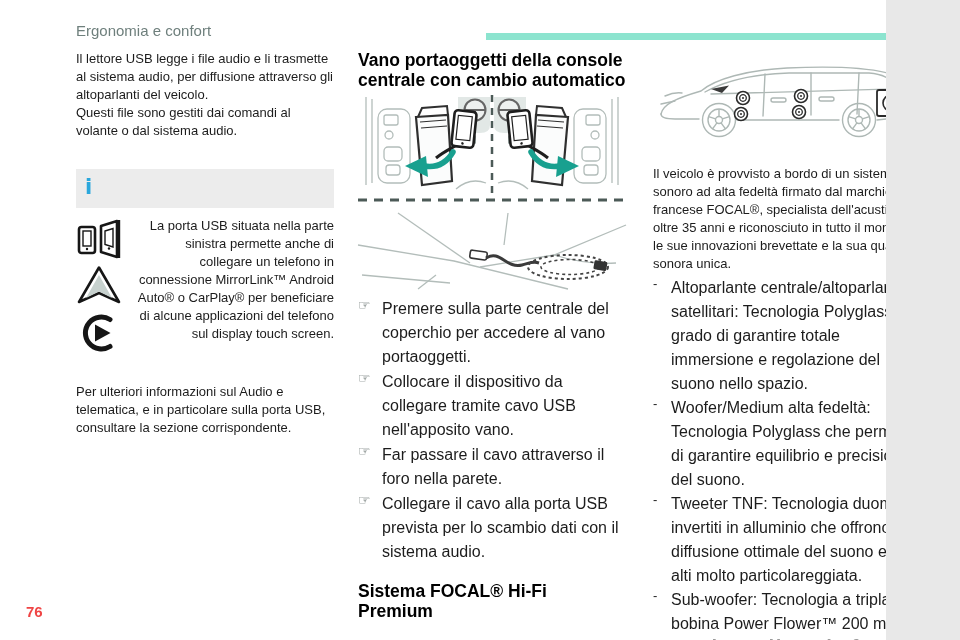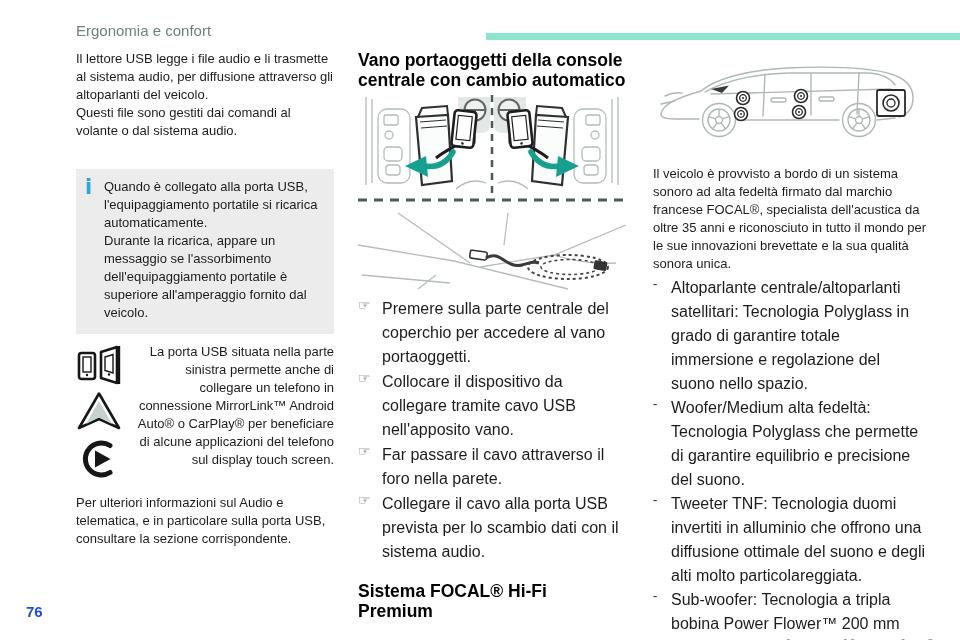--- a/index.html
+++ b/index.html
@@ -1,17 +1,17 @@
 <!DOCTYPE html>
 <html><head>
 <meta charset="utf-8">
 <style>
   html,body{margin:0;padding:0;background:#e8e8e8;}
-  .page{position:relative;width:960px;height:640px;background:#ffffff;overflow:hidden;
-        font-family:"Liberation Sans",sans-serif;color:#1c1c1c;}
+  .page{position:relative;width:843px;height:640px;background:#ffffff;overflow:hidden;
+        font-family:"Liberation Sans",sans-serif;color:#1c1c1c;padding-left:43px;}
   .hdr{position:absolute;left:76px;top:22px;font-size:15px;color:#6e7f7c;}
   .accent-bar{position:absolute;left:486px;top:33px;width:474px;height:7px;background:#8ce4cf;}
   .body-txt{font-size:13px;line-height:18px;white-space:pre-line;}
   .col-left{position:absolute;left:76px;top:50px;width:258px;}
   .col-mid{position:absolute;left:358px;top:50px;width:268px;}
   .col-right{position:absolute;left:645px;top:52px;width:274px;margin-left:8px;}
   h2{font-size:17.5px;line-height:20px;margin:0;color:#000;font-weight:bold;white-space:pre-line;}
   .infobox{margin-top:29px;background:#ececec;padding:9px 10px 12px 9px;display:flex;gap:7px;}
   .i-icon{color:#2aa7dc;font-weight:bold;font-size:21px;line-height:18px;width:12px;flex:none;
           font-family:"DejaVu Sans",sans-serif;}
@@ -19,21 +19,21 @@
   .iconcol{width:46px;flex:none;display:flex;flex-direction:column;align-items:center;gap:7px;padding-top:2px;}
   .iconcol svg{display:block;}
   .steps{margin-top:4px;}
   .step{display:flex;margin-bottom:1px;}
   .hand{width:24px;flex:none;color:#55605d;font-size:14px;line-height:16.5px;
         font-family:"DejaVu Sans",sans-serif;}
   .step .t,.feat .t{flex:1;font-size:16px;line-height:24px;}
   .feats{margin-top:3px;}
   .feat{display:flex;}
   .dash{width:18px;flex:none;font-size:13px;line-height:16.5px;}
-  .pagenum{position:absolute;left:26px;top:603px;font-size:15px;font-weight:bold;color:#1d4ed8;}
+  .pagenum{position:absolute;left:26px;top:603px;font-size:15px;font-weight:bold;color:#ef4444;}
   .watermark{position:absolute;right:10px;top:596px;font-size:30px;color:#9b9b9b;letter-spacing:.5px;margin-top:38px;}
   .lg{stroke:#b3bdba;fill:none;stroke-width:1.3px;}
   .car{stroke:#aeb8b5;fill:none;stroke-width:1.4px;stroke-linejoin:round;stroke-linecap:round;}
   svg{overflow:visible;}
 </style>
 </head>
 <body>
 
 <svg width="0" height="0" style="position:absolute" aria-hidden="true">
   <defs>
@@ -85,22 +85,20 @@
 
   <div class="hdr">Ergonomia e confort</div>
   <div class="accent-bar"></div>
 
   <div class="col-left">
     <div class="body-txt">Il lettore USB legge i file audio e li trasmette al sistema audio, per diffusione attraverso gli altoparlanti del veicolo.
 Questi file sono gestiti dai comandi al volante o dal sistema audio.</div>
 
     <div class="infobox">
       <div class="i-icon">i</div>
-      <div class="body-txt">Quando è collegato alla porta USB, l'equipaggiamento portatile si ricarica automaticamente.
-Durante la ricarica, appare un messaggio se l'assorbimento dell'equipaggiamento portatile è superiore all'amperaggio fornito dal veicolo.</div>
     </div>
 
     <div class="iconrow">
       <div class="iconcol">
         <svg width="44" height="40" viewBox="0 0 44 40">
           <rect x="2" y="8" width="16" height="26" rx="2.5" fill="#fff" stroke="#161616" stroke-width="2.6"></rect>
           <rect x="6" y="12" width="8" height="15" fill="none" stroke="#161616" stroke-width="1.4"></rect>
           <circle cx="10" cy="30" r="1.2" fill="#161616"></circle>
           <path d="M42,1 L42,39" stroke="#161616" stroke-width="2.4"></path>
           <path d="M24,7 L40,2 L40,38 L24,33 Z" fill="#fff" stroke="#161616" stroke-width="2.6" stroke-linejoin="round"></path>
@@ -112,21 +110,21 @@
           <path d="M22,9 L35,32 L22,25.5 L9,32 Z" fill="#c7d1ce"></path>
         </svg>
         <svg width="44" height="44" viewBox="0 0 44 44">
           <path d="M33,8.5 A16,16 0 1 0 33,35.5" fill="none" stroke="#161616" stroke-width="5" stroke-linecap="round"></path>
           <polygon points="18,13.5 33.5,22 18,30.5" fill="#161616"></polygon>
         </svg>
       </div>
       <div class="body-txt" style="flex:1">La porta USB situata nella parte sinistra permette anche di collegare un telefono in connessione MirrorLink™ Android Auto® o CarPlay® per beneficiare di alcune applicazioni del telefono sul display touch screen.</div>
     </div>
 
-    <div class="body-txt" style="margin-top:13px">Per ulteriori informazioni sul Audio e telematica, e in particolare sulla porta USB, consultare la sezione corrispondente.</div>
+    <div class="body-txt" style="margin-top:28px">Per ulteriori informazioni sul Audio e telematica, e in particolare sulla porta USB, consultare la sezione corrispondente.</div>
   </div>
 
   <div class="col-mid">
     <h2>Vano portaoggetti della console
 centrale con cambio automatico</h2>
 
     <svg width="268" height="112" viewBox="0 0 268 112" style="margin-top:5px">
       <use href="#chalf"></use>
       <use href="#chalf" transform="translate(268,0) scale(-1,1)"></use>
       <line x1="134" y1="0" x2="134" y2="98" stroke="#4c5a57" stroke-width="2.5" stroke-dasharray="7 6"></line>

